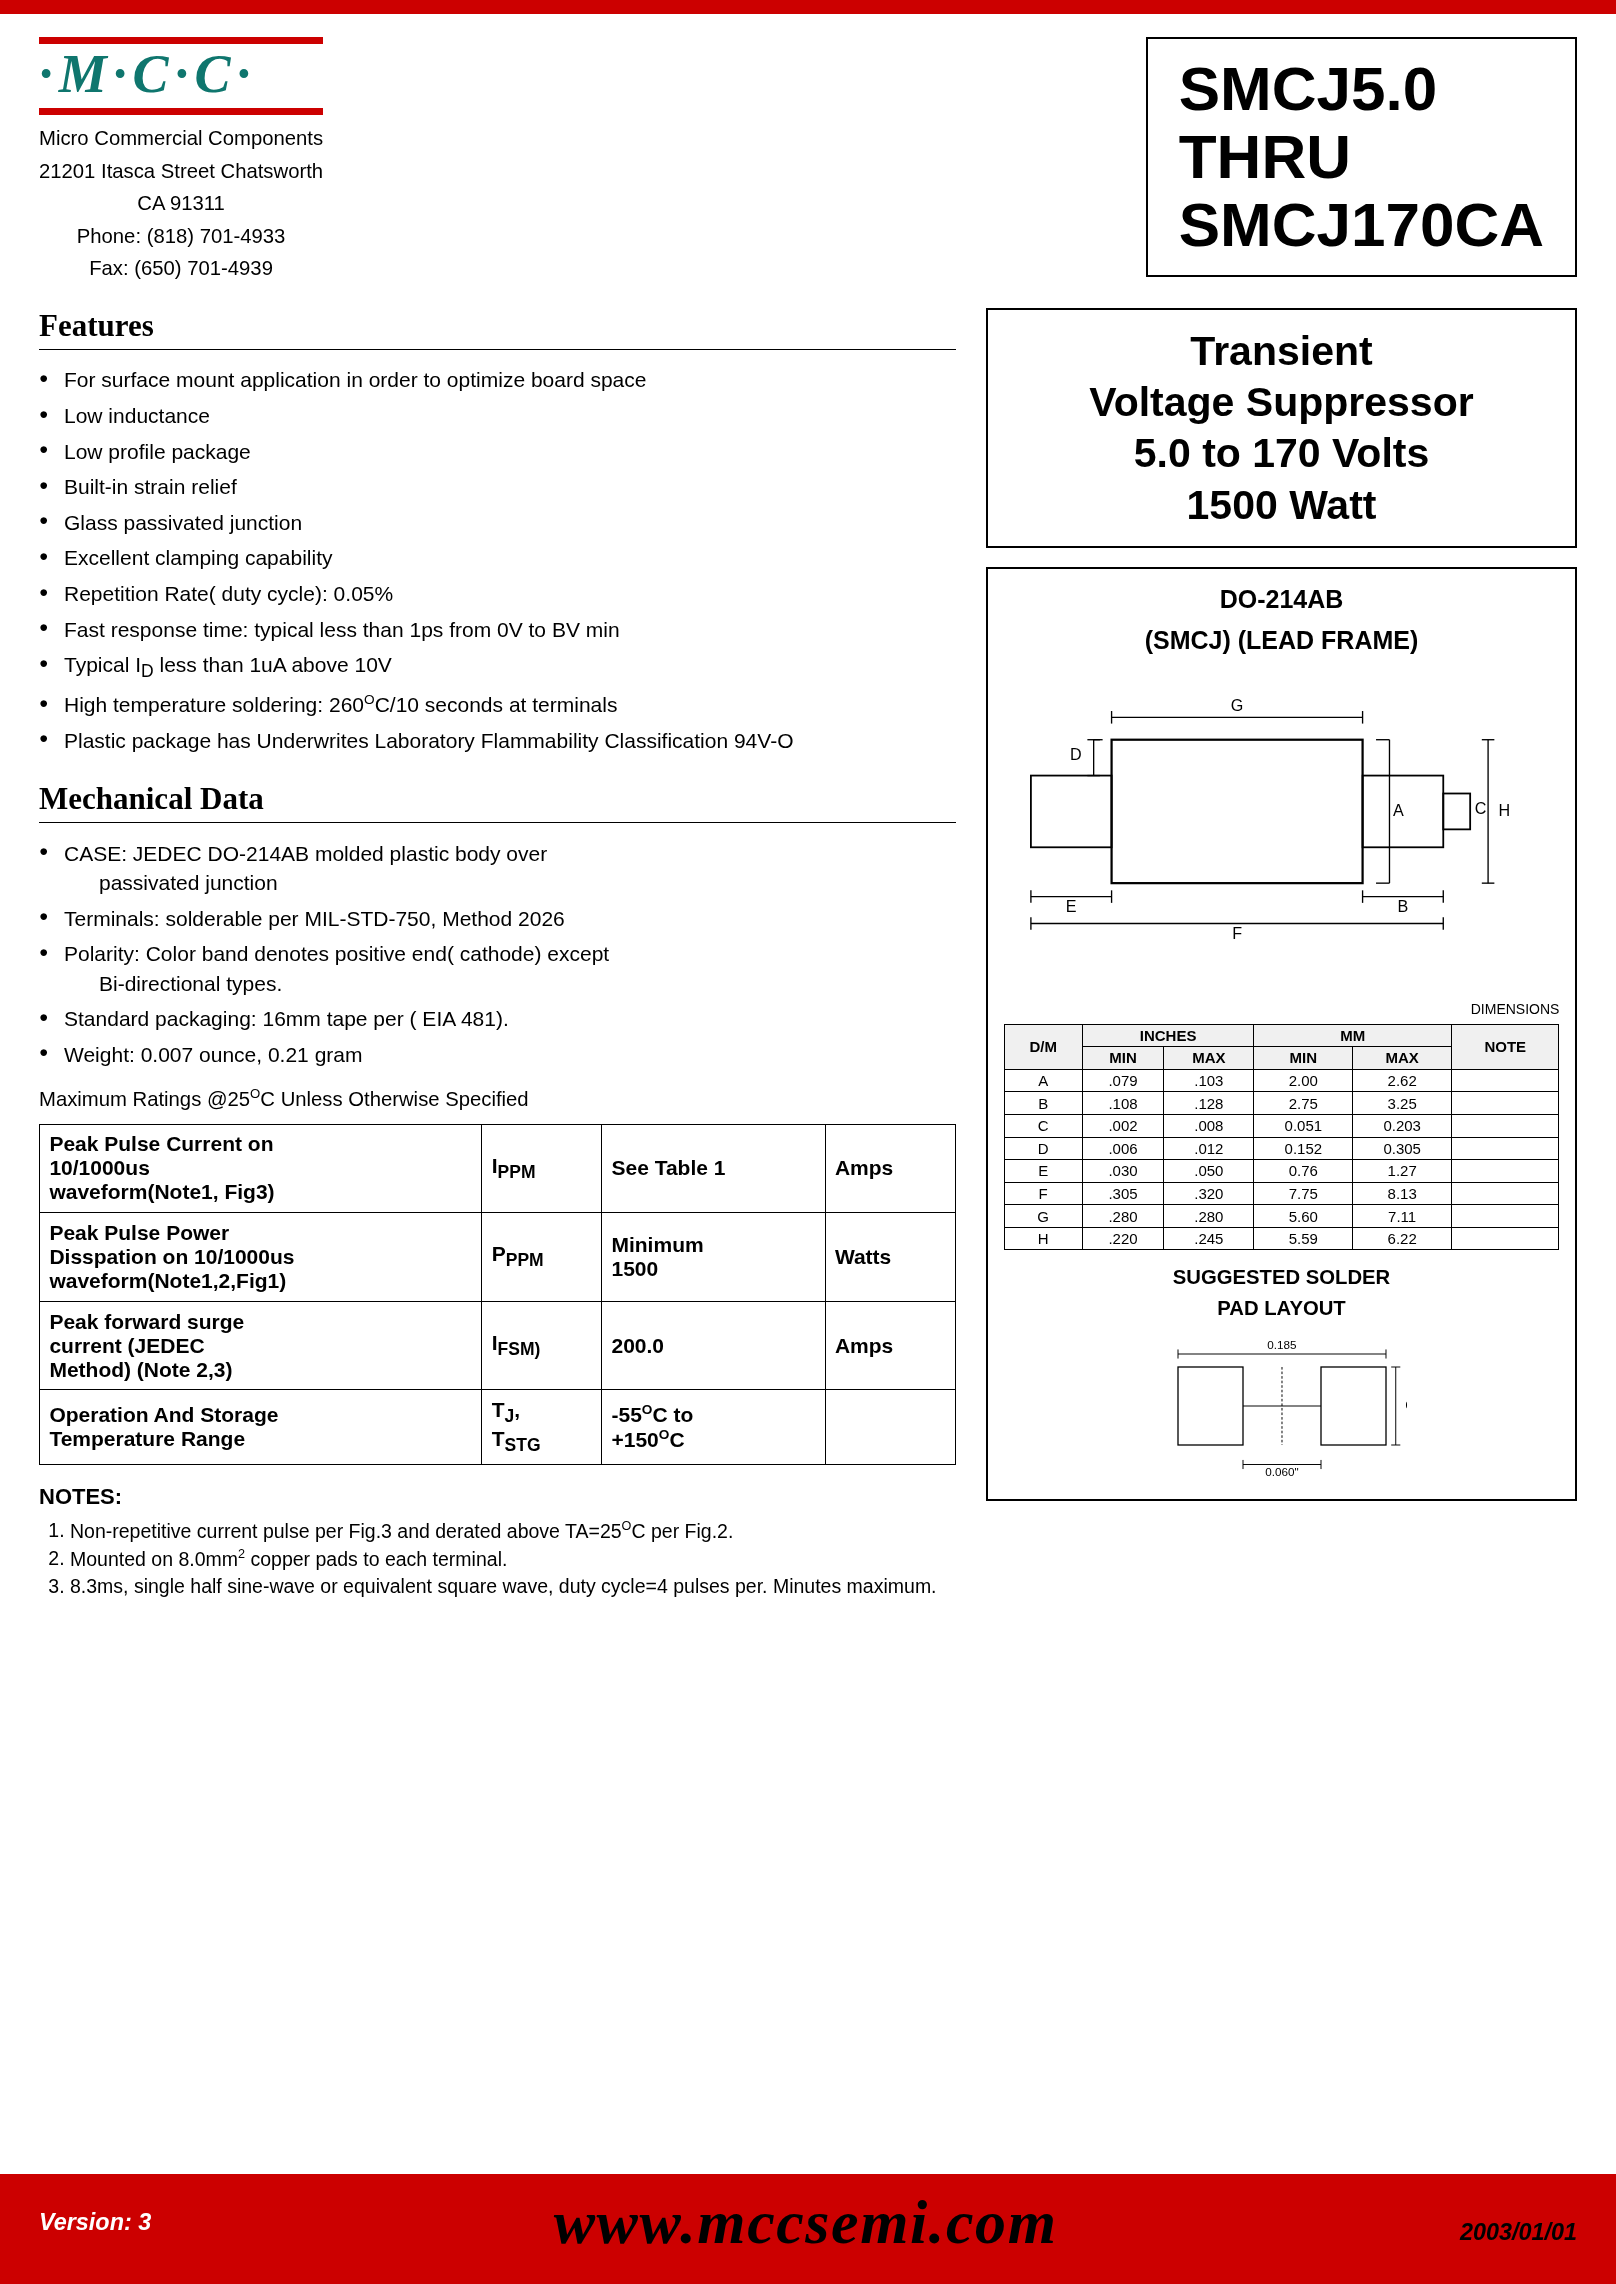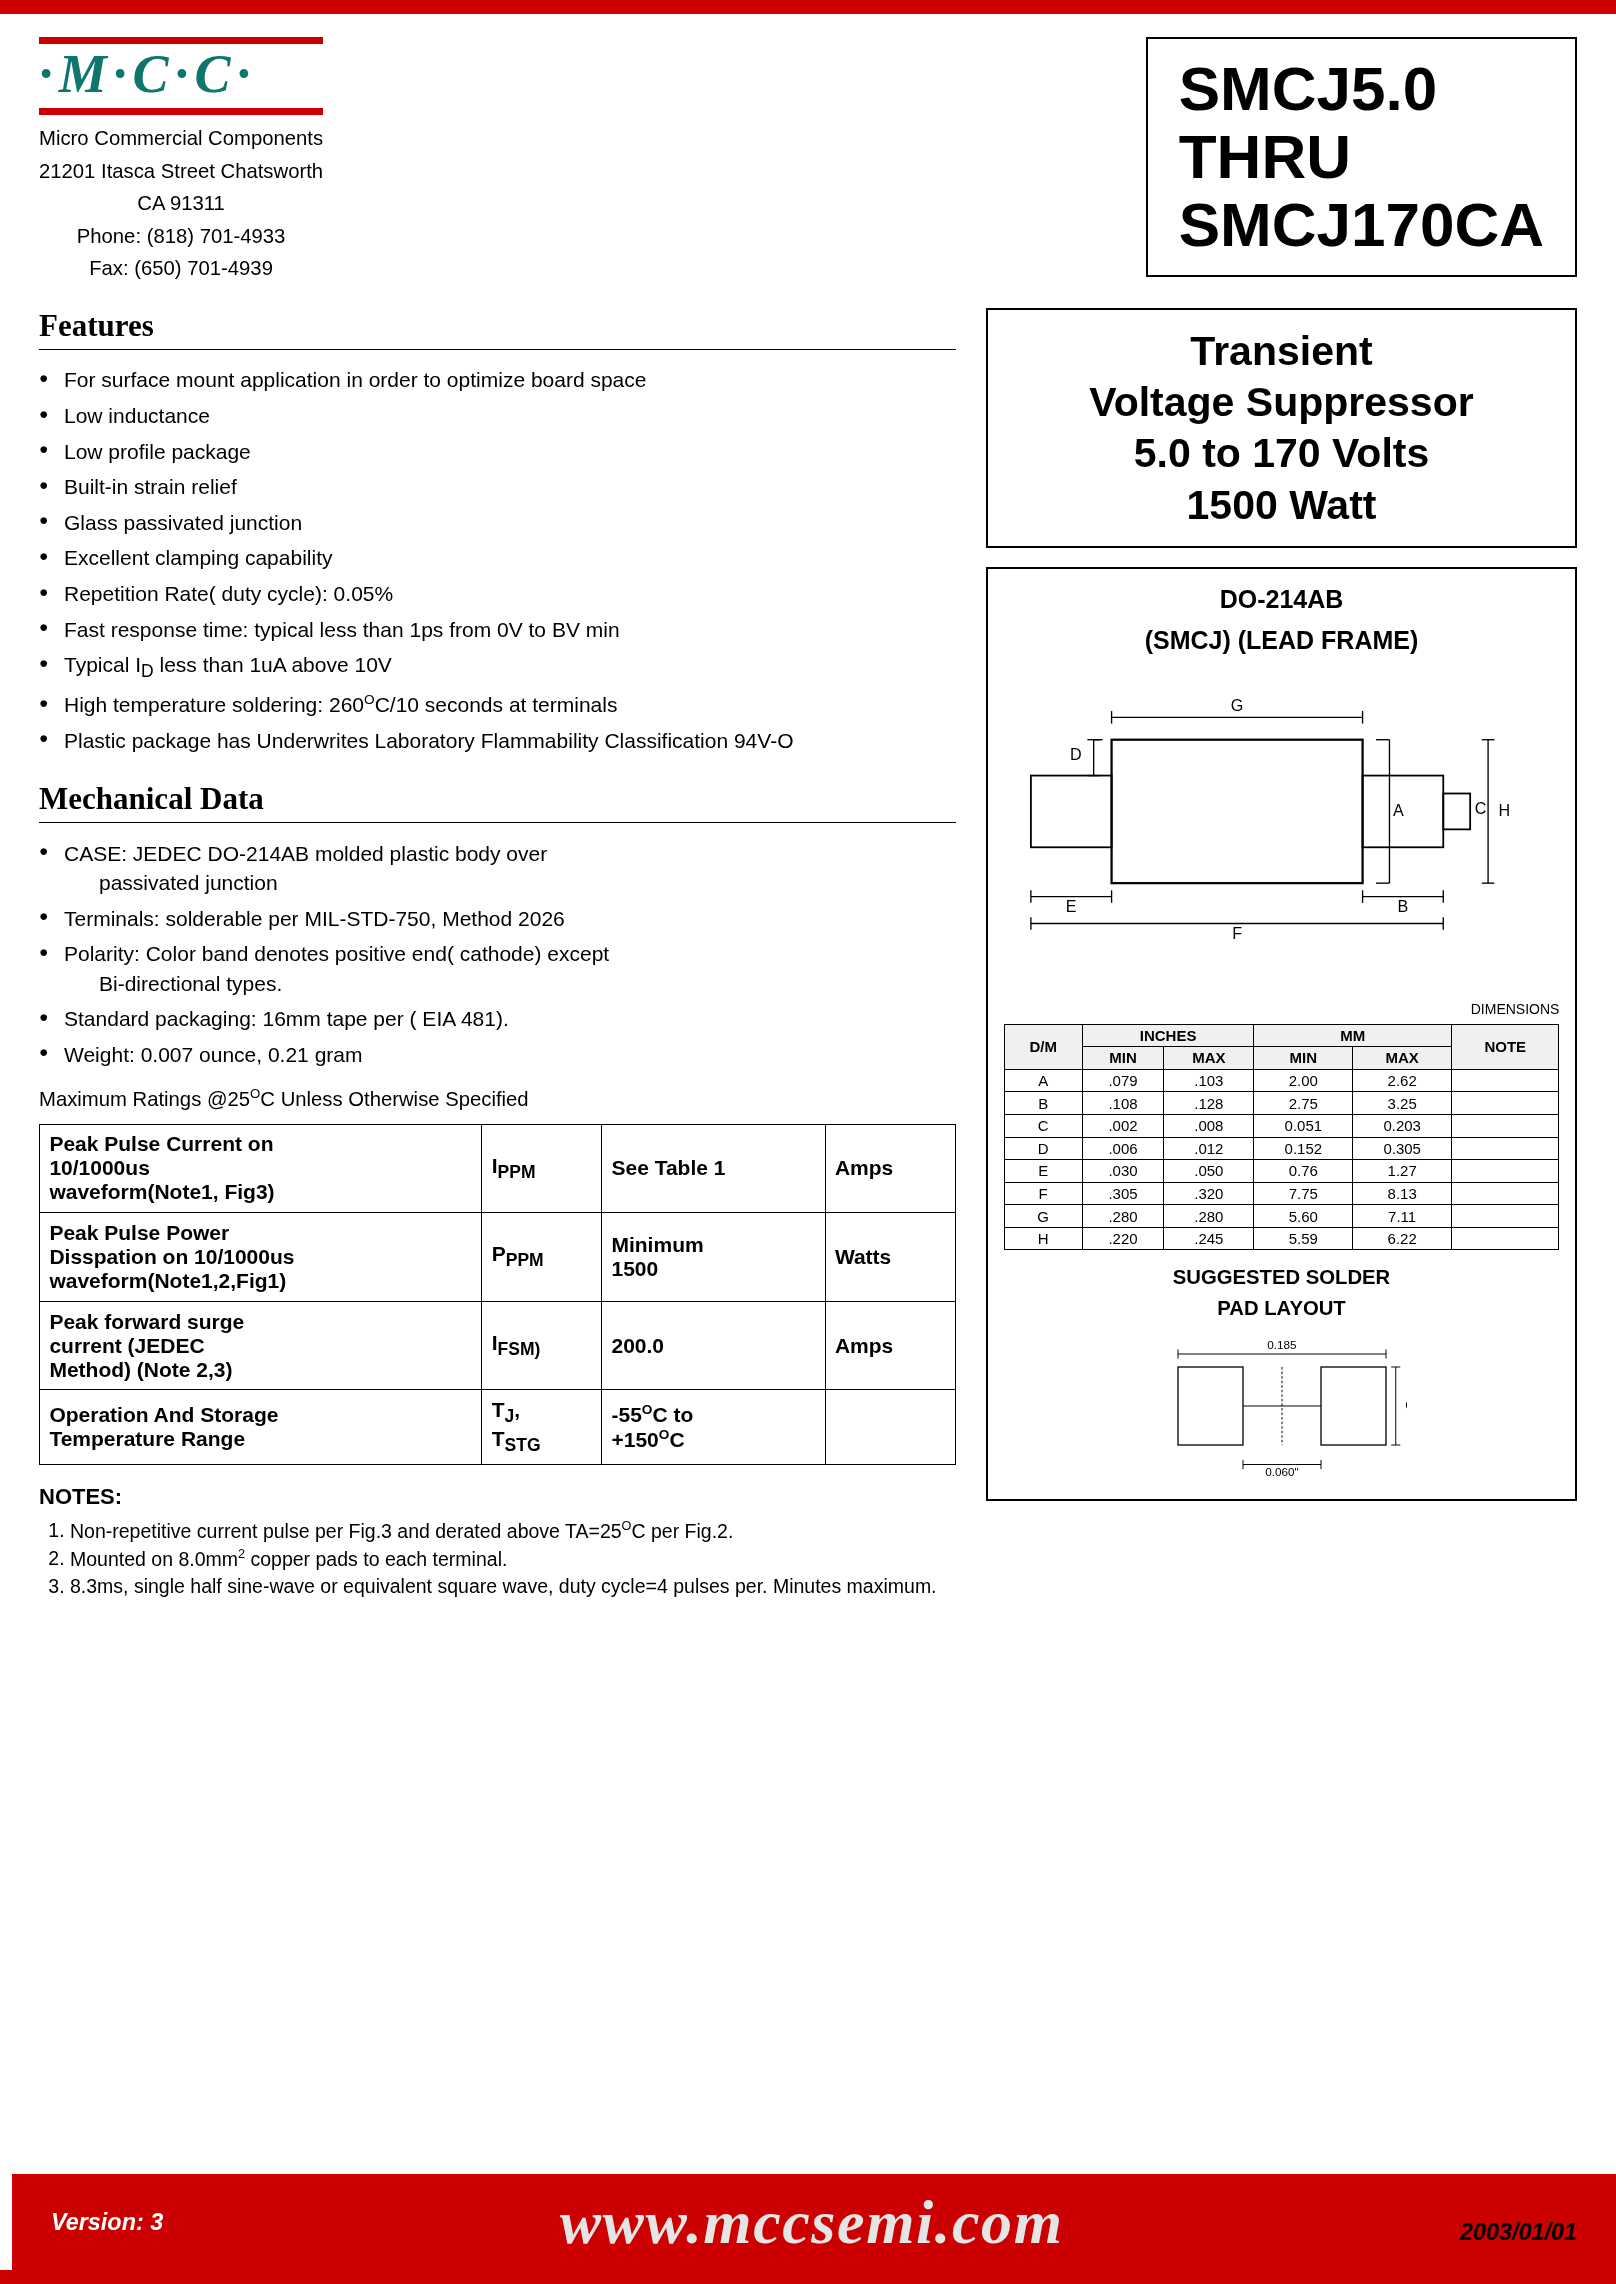--- a/index.html
+++ b/index.html
@@ -245,28 +245,28 @@
 
     
     .footer-area {
       background: #cc0000;
       padding: 12.5px 39px;
       display: flex;
       justify-content: space-between;
       align-items: center;
       position: absolute;
       bottom: 14px;
-      left: 12px;
+      left: 0;
       right: 0;
     }
 
     .footer-website {
       font-size: 62px;
       font-weight: 900;
-      color: #e5e5e5;
+      color: #000000;
       font-family: 'Times New Roman', serif;
       font-style: italic;
       letter-spacing: 1.6px;
     }
 
     .version-left {
       color: #fff;
       font-size: 23.4px;
       font-weight: bold;
       font-style: italic;

